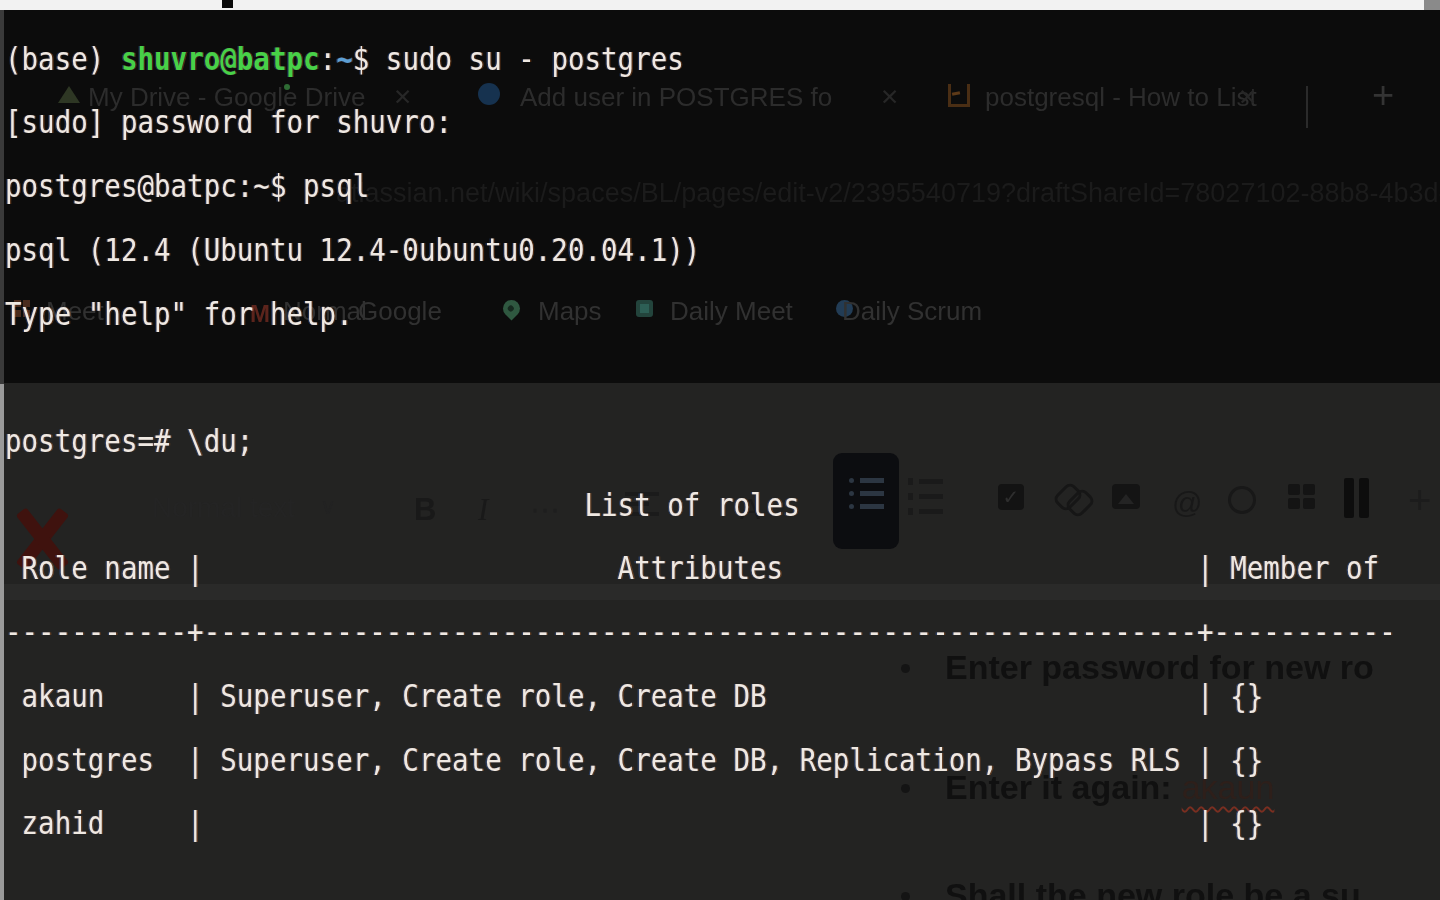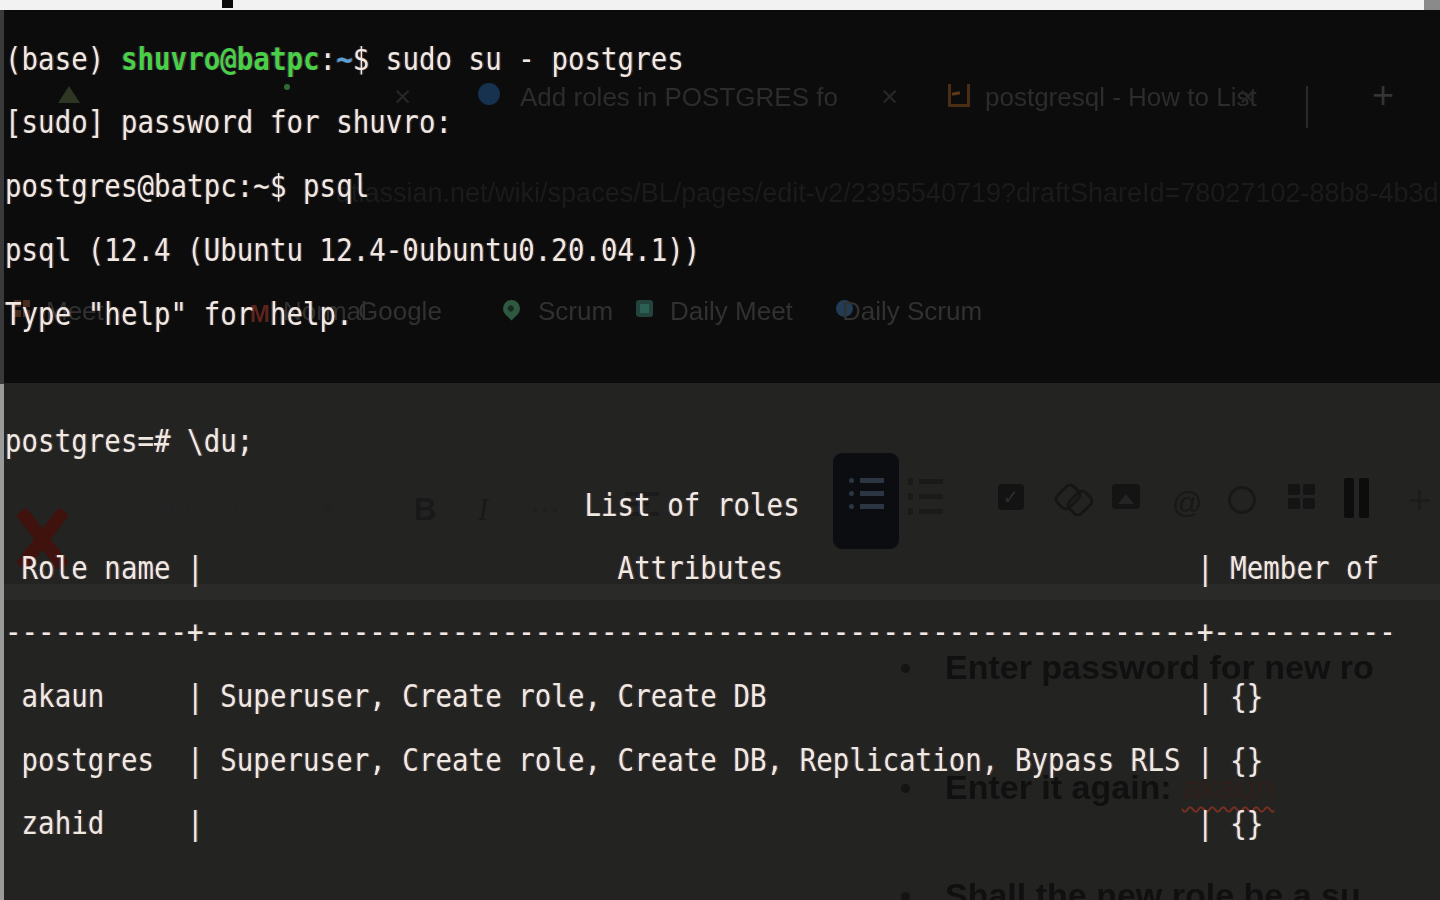--- a/index.html
+++ b/index.html
@@ -97,23 +97,24 @@
 
 <div class="screen">
 
   <div class="bg-top"></div>
   <div class="bg-bottom"></div>
   <div class="band"></div>
   <div class="left-edge"></div>
 
   <div class="ghost drive-fav"></div>
   <div class="ghost greendot"></div>
+  <div class="ghost tabtext" style="left:88px">My Drive - Google Drive</div>
   <div class="ghost tabclose" style="left:393px">✕</div>
   <div class="ghost circle-fav"></div>
-  <div class="ghost tabtext" style="left:520px">Add roles in POSTGRES fo</div>
+  <div class="ghost tabtext" style="left:520px">Add user in POSTGRES fo</div>
   <div class="ghost tabclose" style="left:880px">✕</div>
   <div class="ghost so-fav">
       <i></i>
     </div>
   <div class="ghost tabtext" style="left:985px">postgresql - How to List</div>
   <div class="ghost tabclose" style="left:1238px">✕</div>
   <div class="ghost tabsep"></div>
   <div class="ghost newtab">+</div>
 
   <div class="ghost urltext">atlassian.net/wiki/spaces/BL/pages/edit-v2/2395540719?draftShareId=78027102-88b8-4b3d-a</div>
@@ -124,21 +125,21 @@
       <b></b>
       <b></b>
     </div>
   <div class="ghost bm" style="left:46px">Meet</div>
   <div class="ghost bmicon gmail-ic">M</div>
   <div class="ghost bm" style="left:283px">Normal</div>
   <div class="ghost bm" style="left:358px">Google</div>
   <div class="ghost bmicon maps-ic">
       <i></i>
     </div>
-  <div class="ghost bm" style="left:538px">Scrum</div>
+  <div class="ghost bm" style="left:538px">Maps</div>
   <div class="ghost bmicon meet-ic">
       <i></i>
     </div>
   <div class="ghost bm" style="left:670px">Daily Meet</div>
   <div class="ghost bmicon scrum-ic"></div>
   <div class="ghost bm" style="left:842px">Daily Scrum</div>
 
   <div class="ghost xlogo">
       <i></i>
       <i></i>

